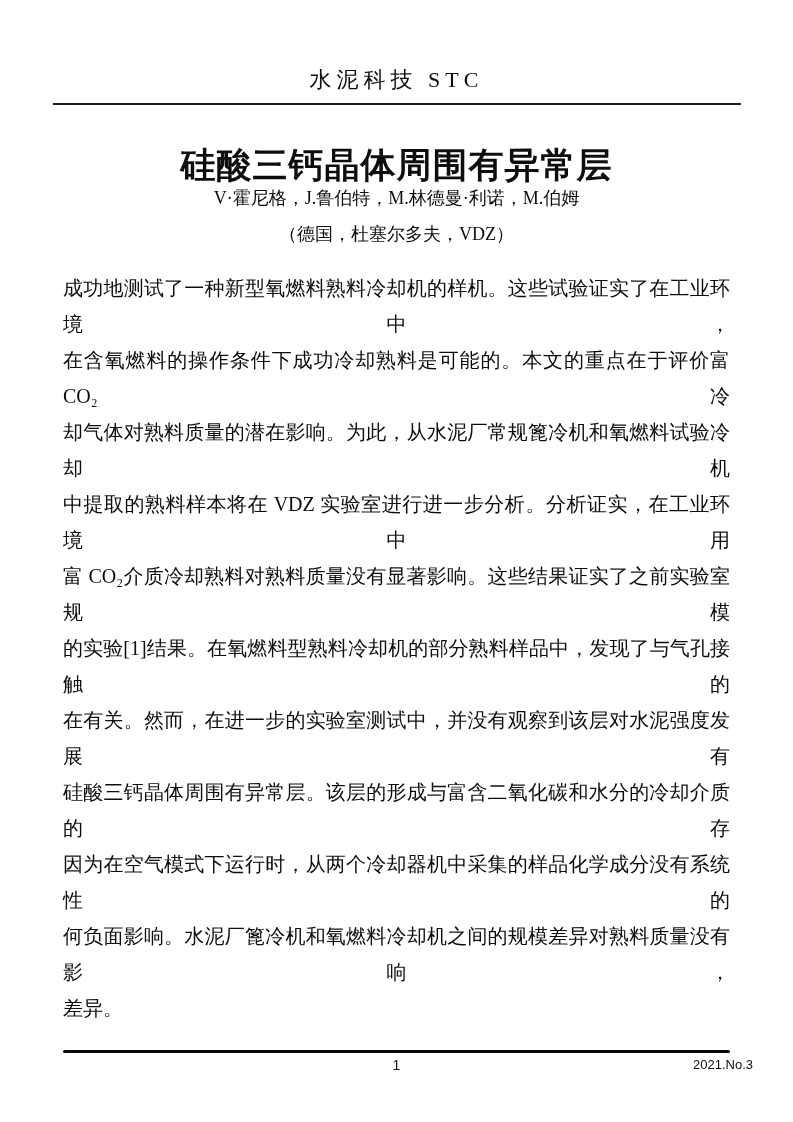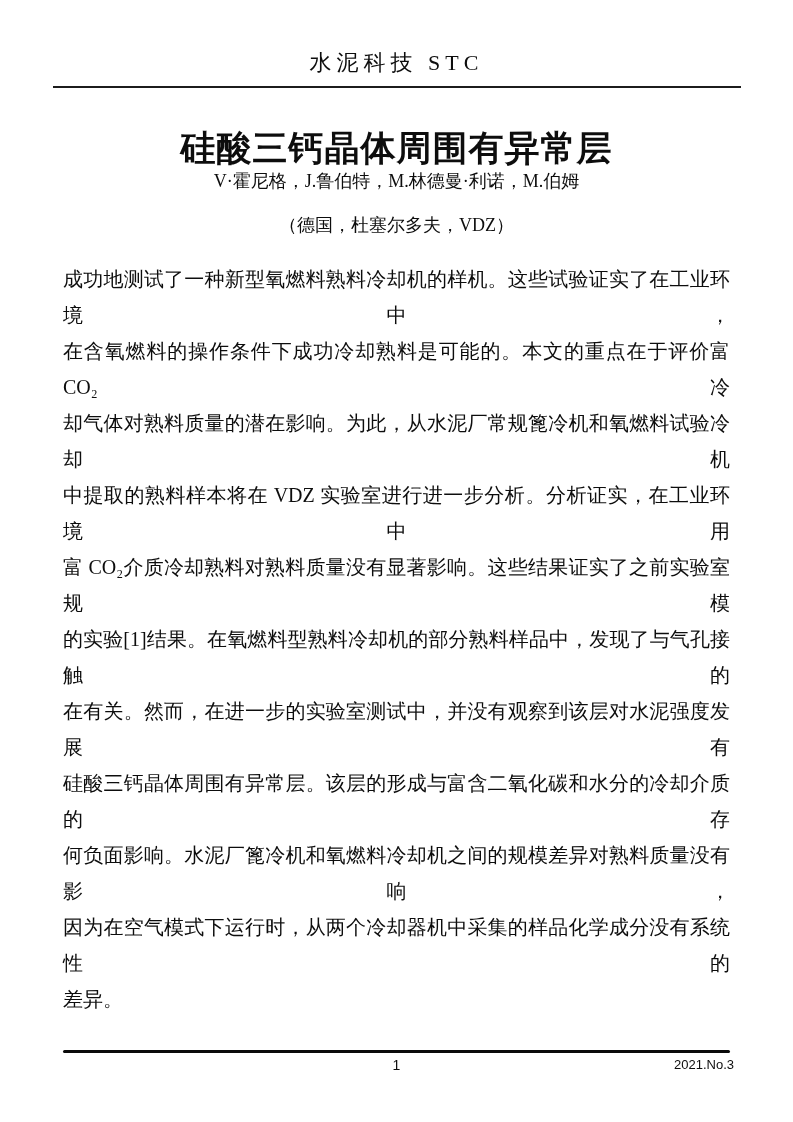--- a/index.html
+++ b/index.html
@@ -7,21 +7,21 @@
     position:relative;
     width:793px;height:1122px;
     margin:0 auto;
     background:#ffffff;
     color:#0d0d0d;
     font-family:"Liberation Serif", serif;
     overflow:hidden;
   }
   
   .journal-title{
-    padding-top:50px;
+    padding-top:67px;
     text-align:center;
     font-size:22px;
     line-height:26px;
     letter-spacing:5px;
     font-family:"Liberation Serif", serif;
   }
   .header-rule{
     width:688px;height:2px;
     margin:10px auto 0 auto;
     background:#1c1c1c;
@@ -35,21 +35,21 @@
     font-weight:700;
     letter-spacing:1px;
     font-family:"Liberation Sans", sans-serif;
   }
   .authors-line{
     text-align:center;
     font-size:18px;
     line-height:24px;
   }
   .affiliation-line{
-    margin-top:20px;
+    margin-top:12px;
     margin-bottom:24px;
     text-align:center;
     font-size:18px;
     line-height:24px;
   }
   
   .article-body{margin:0 63px;}
   .section-heading{
     margin:0;padding:0;
     font-size:21px;
@@ -78,21 +78,21 @@
   .page-number{
     position:absolute;
     left:0;top:1057px;
     width:100%;
     text-align:center;
     font-family:"Liberation Sans", sans-serif;
     font-size:14px;
   }
   .issue-label{
     position:absolute;
-    right:59px;top:1057px;
+    right:40px;top:1057px;
     font-family:"Liberation Sans", sans-serif;
     font-size:13px;
   }
 </style>
 </head>
 <body>
 
 <div class="page">
 
   <header>
@@ -111,22 +111,22 @@
     <section class="section">
       <div class="paragraph">
           <div class="para-line jl">成功地测试了一种新型氧燃料熟料冷却机的样机。这些试验证实了在工业环境中，</div>
           <div class="para-line jl">在含氧燃料的操作条件下成功冷却熟料是可能的。本文的重点在于评价富 CO₂冷</div>
           <div class="para-line jl">却气体对熟料质量的潜在影响。为此，从水泥厂常规篦冷机和氧燃料试验冷却机</div>
           <div class="para-line jl">中提取的熟料样本将在 VDZ 实验室进行进一步分析。分析证实，在工业环境中用</div>
           <div class="para-line jl">富 CO₂介质冷却熟料对熟料质量没有显著影响。这些结果证实了之前实验室规模</div>
           <div class="para-line jl">的实验[1]结果。在氧燃料型熟料冷却机的部分熟料样品中，发现了与气孔接触的</div>
           <div class="para-line jl">在有关。然而，在进一步的实验室测试中，并没有观察到该层对水泥强度发展有</div>
           <div class="para-line jl">硅酸三钙晶体周围有异常层。该层的形成与富含二氧化碳和水分的冷却介质的存</div>
+          <div class="para-line jl">因为在空气模式下运行时，从两个冷却器机中采集的样品化学成分没有系统性的</div>
           <div class="para-line jl">何负面影响。水泥厂篦冷机和氧燃料冷却机之间的规模差异对熟料质量没有影响，</div>
-          <div class="para-line jl">因为在空气模式下运行时，从两个冷却器机中采集的样品化学成分没有系统性的</div>
           <div class="para-line">差异。</div>
         </div>
     </section>
 
   </main>
 
   <footer>
     <div class="footer-rule"></div>
     <div class="page-number">1</div>
     <div class="issue-label">2021.No.3</div>

